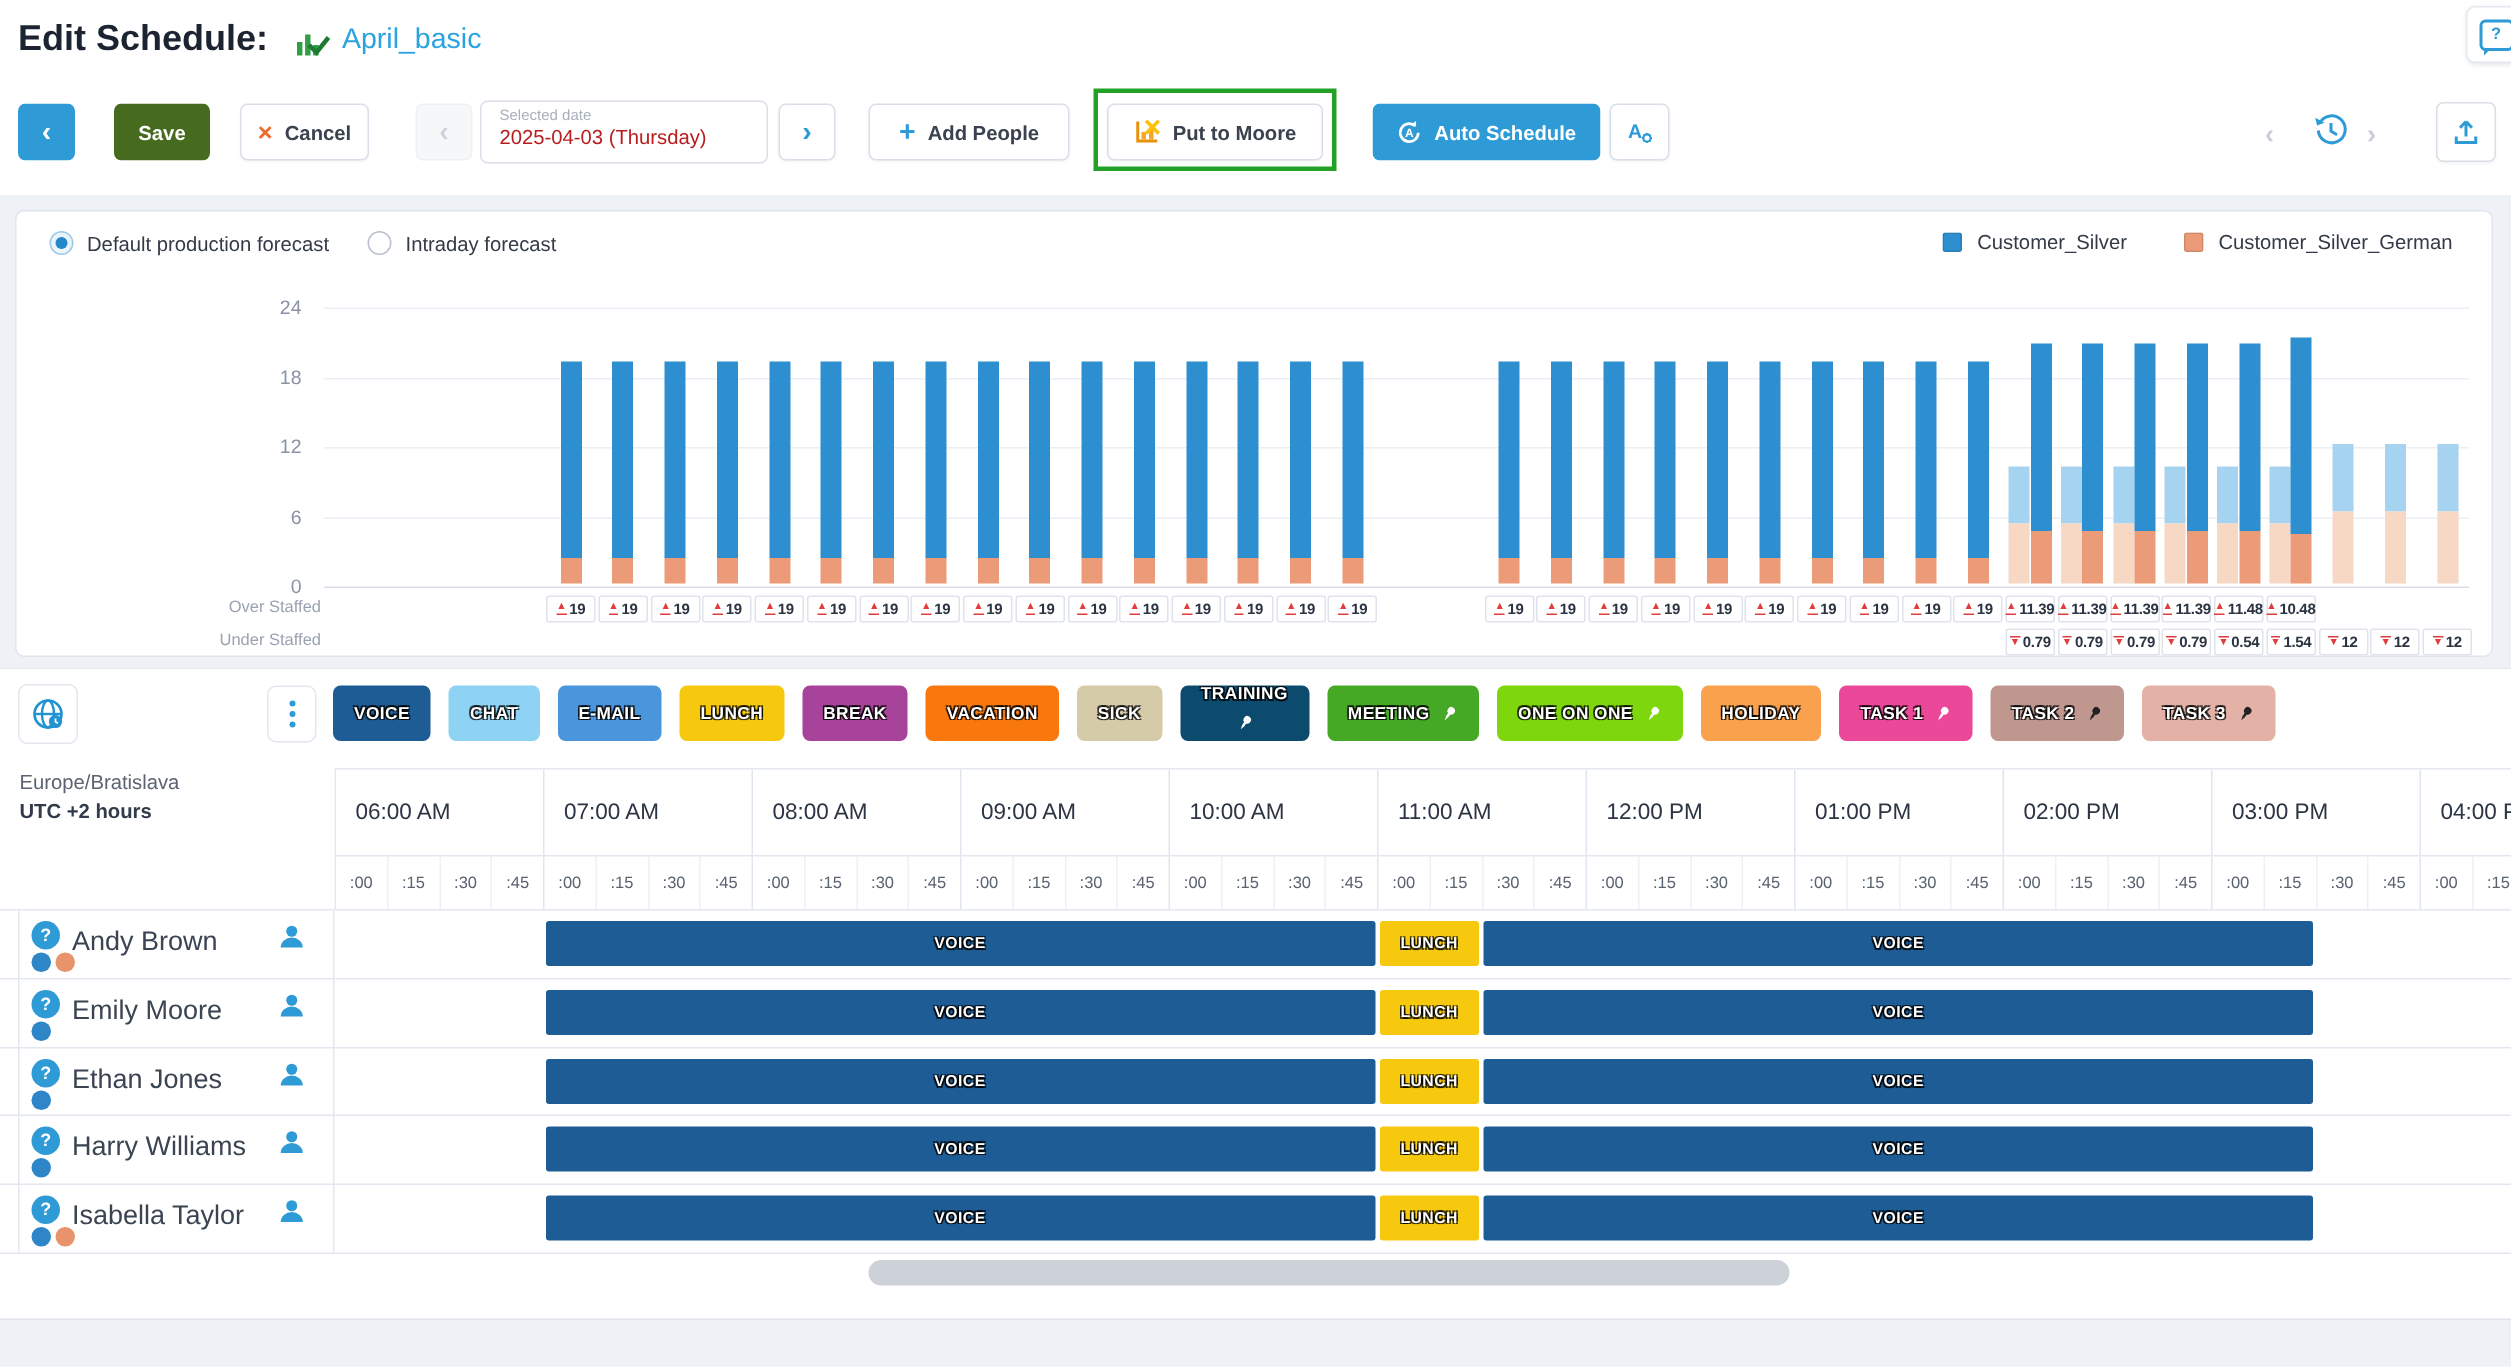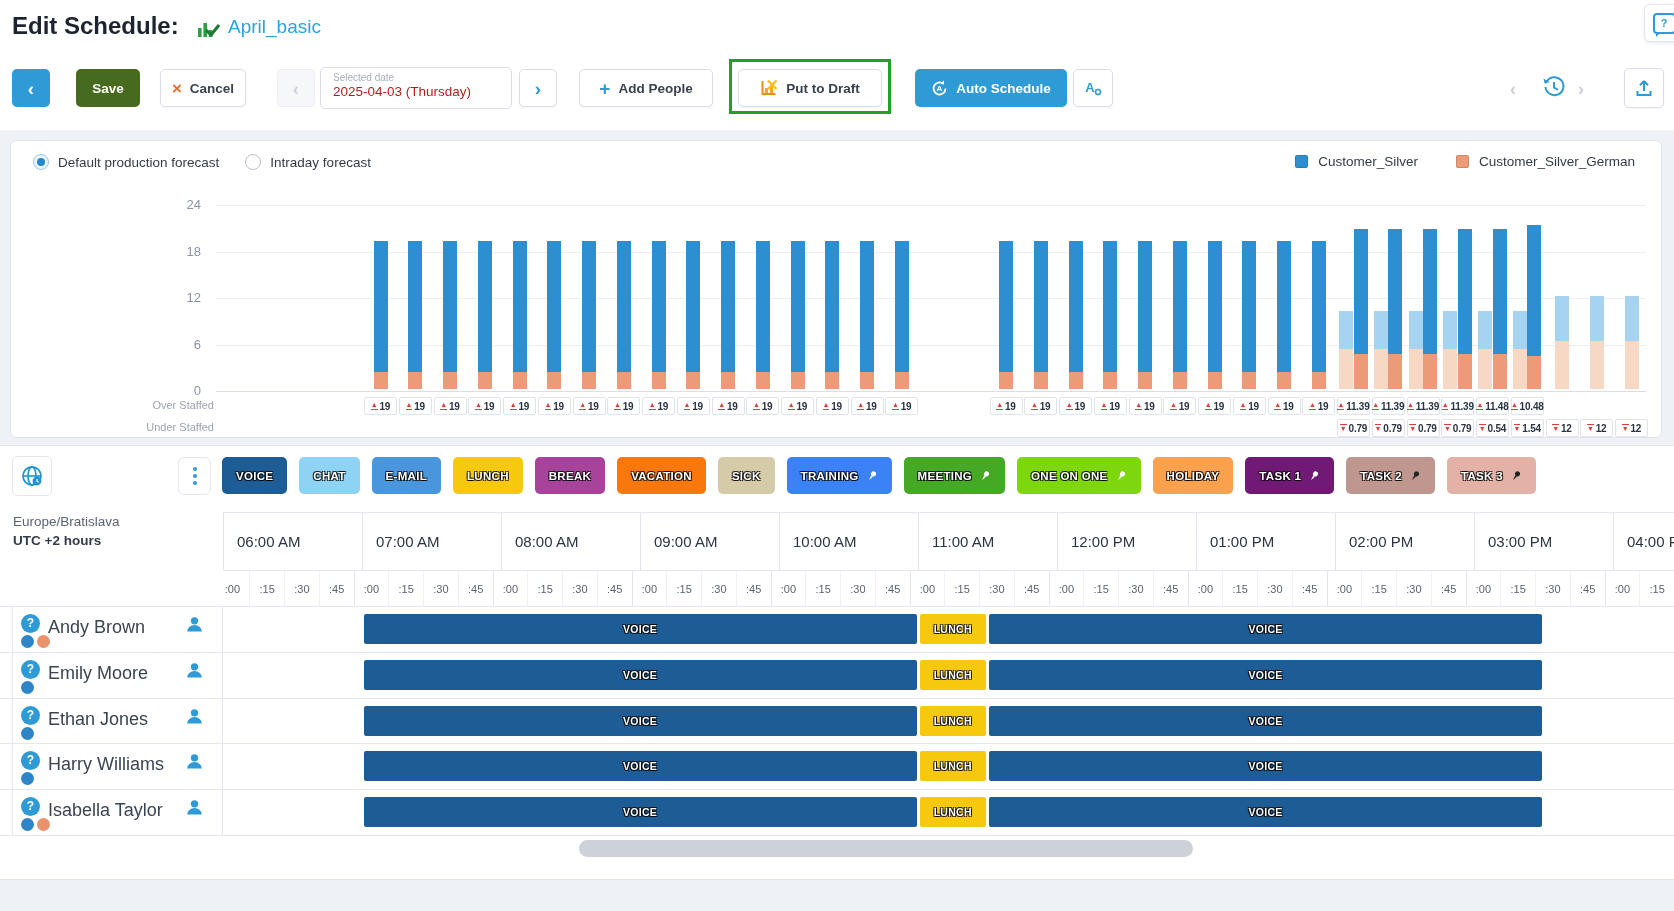--- a/index.html
+++ b/index.html
@@ -62,21 +62,21 @@
   .activities{position:absolute;left:222px;top:457px;display:flex;gap:12px;}
   .act{height:37px;border-radius:5px;padding:0 14px;display:flex;align-items:center;gap:7px;color:#fff;font-weight:bold;font-size:11.5px;letter-spacing:.3px;cursor:pointer;white-space:nowrap;
        text-shadow:-1px -1px 0 rgba(0,0,0,.75),1px -1px 0 rgba(0,0,0,.75),-1px 1px 0 rgba(0,0,0,.75),1px 1px 0 rgba(0,0,0,.75);}
   .tz1{position:absolute;left:13px;top:514px;font-size:13.5px;color:#5b6472;}
   .tz2{position:absolute;left:13px;top:533px;font-size:13.5px;font-weight:bold;color:#323b49;}
 
   
   .time-grid{position:absolute;left:223px;top:512px;width:1451px;height:94px;border-top:1px solid #e3e7f0;overflow:hidden;}
   .hour-row{display:flex;height:57px;border-bottom:1px solid #e3e7f0;}
   .hour-cell{width:139px;flex:0 0 139px;box-sizing:border-box;border-left:1px solid #e0e5ef;font-size:15px;color:#2c3544;line-height:57px;padding-left:13px;}
-  .q-row{display:flex;height:36px;justify-content:flex-end;}
+  .q-row{display:flex;height:36px;}
   .q-cell{width:34.75px;flex:0 0 34.75px;box-sizing:border-box;border-left:1px solid #edf0f6;font-size:11px;color:#5a6370;text-align:center;line-height:36px;}
   .q-cell.hstart{border-left:1px solid #e0e5ef;}
 
   
   .rows{position:absolute;left:0;top:606px;width:1674px;border-top:1px solid #e3e7f0;}
   .erow{position:relative;height:44.8px;border-bottom:1px solid #e3e7f0;box-sizing:content-box;}
   .name-cell{position:absolute;left:12px;top:0;width:211px;height:100%;border-left:1px solid #e3e7f0;border-right:1px solid #e3e7f0;box-sizing:border-box;}
   .q-ico{position:absolute;left:8px;top:7px;width:19px;height:19px;border-radius:50%;background:#2e9bd6;color:#fff;font-size:12px;font-weight:bold;text-align:center;line-height:19px;cursor:pointer;}
   .ename{position:absolute;left:35px;top:10px;font-size:18px;color:#3a4452;}
   .person-ico{position:absolute;left:173px;top:9px;width:17px;height:17px;cursor:pointer;}
@@ -134,21 +134,21 @@
   <div class="highlight-box"></div>
   <div class="btn white" style="left:738px;width:144px;">
     <span style="display:flex;">
       <svg width="18" height="18" viewBox="0 0 18 18">
         <path d="M2.5 2 v13 h13" stroke="#e8920c" stroke-width="2" fill="none"></path>
         <rect x="5" y="9" width="3" height="5" fill="#f5a623"></rect>
         <rect x="10" y="6" width="3" height="8" fill="#f5a623"></rect>
         <path d="M8 1.5 L16.5 10 M16.5 1.5 L8 10" stroke="#ffc107" stroke-width="2.4"></path>
       </svg>
     </span>
-    <span>Put to Draft</span>
+    <span>Put to Moore</span>
   </div>
   <div class="btn blue" style="left:915px;width:152px;">
     <span style="display:flex;">
       <svg width="17" height="17" viewBox="0 0 17 17">
         <path d="M14.5 8.5 a6 6 0 1 1 -2.1 -4.6" stroke="#fff" stroke-width="1.8" fill="none"></path>
         <path d="M12.9 0.6 l0.2 3.8 l-3.7 -0.9 z" fill="#fff"></path>
         <text x="8.5" y="11.4" font-size="8" font-weight="bold" fill="#fff" text-anchor="middle" font-family="Liberation Sans, sans-serif">A</text>
       </svg>
     </span>
     <span>Auto Schedule</span>
@@ -580,21 +580,21 @@
       </div>
       <div class="act" style="background: rgb(168, 67, 156);">
         <span>BREAK</span>
       </div>
       <div class="act" style="background: rgb(248, 120, 14);">
         <span>VACATION</span>
       </div>
       <div class="act" style="background: rgb(213, 203, 169);">
         <span>SICK</span>
       </div>
-      <div class="act" style="background: #3b82f6;">
+      <div class="act" style="background: #0c4a6e; flex-direction: column;">
         <span>TRAINING</span>
         <span style="display: flex;">
           <svg width="12" height="12" viewBox="0 0 12 12">
             <g transform="rotate(35 6 6)">
               <circle cx="6" cy="3.4" r="2.5" fill="#ffffff"></circle>
               <rect x="5.2" y="5.2" width="1.6" height="3" fill="#ffffff"></rect>
               <path d="M6 11 L5.2 8 h1.6 z" fill="#ffffff"></path>
             </g>
           </svg>
         </span>
@@ -619,21 +619,21 @@
               <circle cx="6" cy="3.4" r="2.5" fill="#ffffff"></circle>
               <rect x="5.2" y="5.2" width="1.6" height="3" fill="#ffffff"></rect>
               <path d="M6 11 L5.2 8 h1.6 z" fill="#ffffff"></path>
             </g>
           </svg>
         </span>
       </div>
       <div class="act" style="background: rgb(249, 161, 77);">
         <span>HOLIDAY</span>
       </div>
-      <div class="act" style="background: #701a75;">
+      <div class="act" style="background: #ec4899;">
         <span>TASK 1</span>
         <span style="display: flex;">
           <svg width="12" height="12" viewBox="0 0 12 12">
             <g transform="rotate(35 6 6)">
               <circle cx="6" cy="3.4" r="2.5" fill="#ffffff"></circle>
               <rect x="5.2" y="5.2" width="1.6" height="3" fill="#ffffff"></rect>
               <path d="M6 11 L5.2 8 h1.6 z" fill="#ffffff"></path>
             </g>
           </svg>
         </span>

